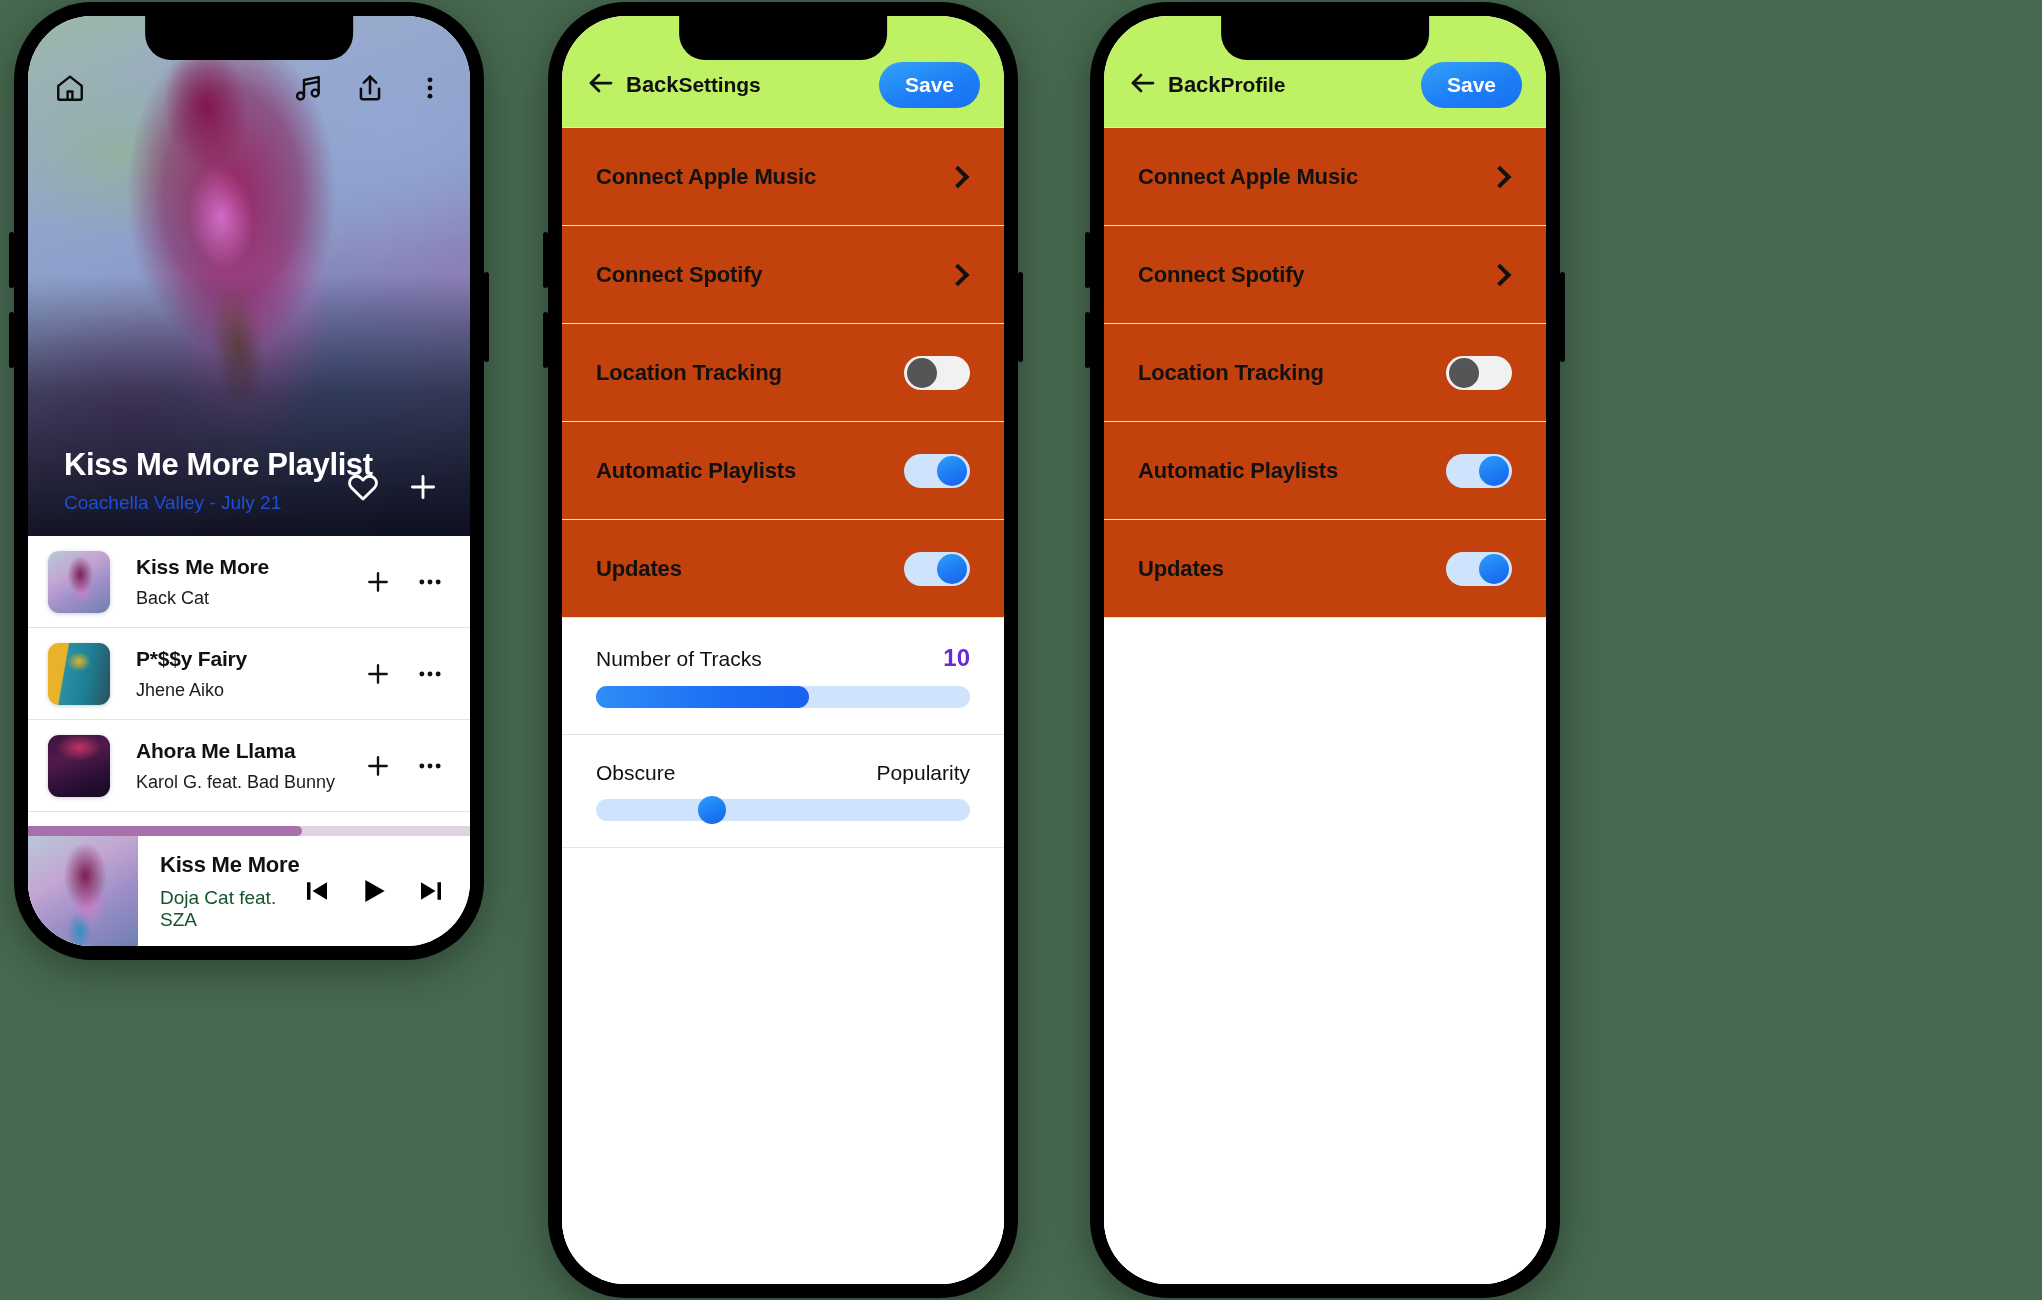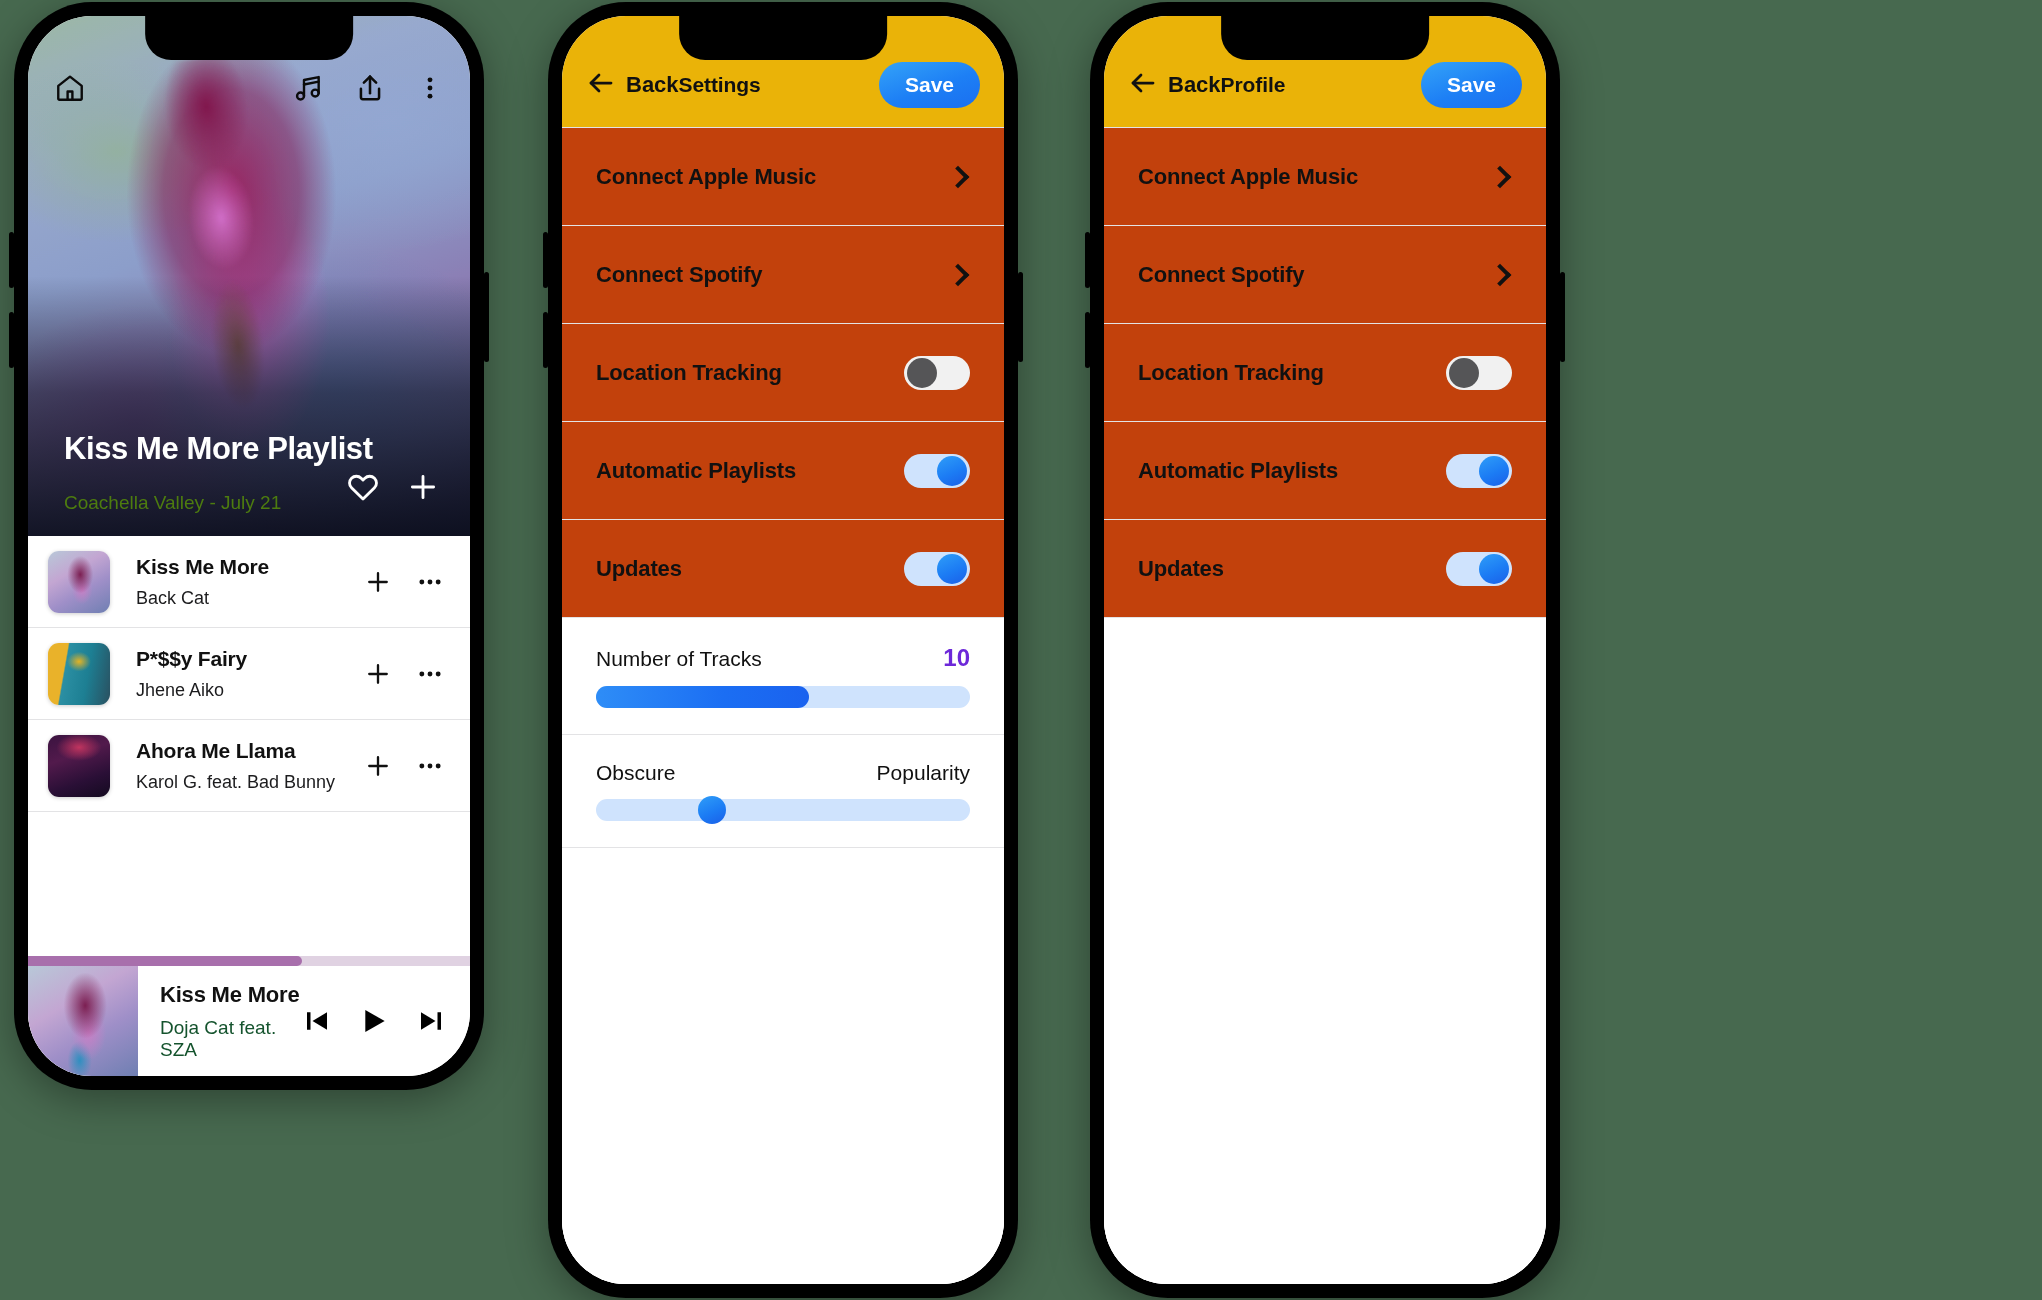--- a/index.html
+++ b/index.html
@@ -40,21 +40,21 @@
     border-bottom-right-radius: 26px;
     z-index: 60;
   }
   .sidebtn {
     position: absolute;
     background: #000;
     border-radius: 4px;
   }
 
   
-  #phone1 { left: 14px;   top: 2px;   width: 470px;  height: 1088px; }
+  #phone1 { left: 14px;   top: 2px;   width: 470px;  height: 958px; }
   #phone2 { left: 548px;  top: 2px;   width: 470px;  height: 1296px; }
   #phone3 { left: 1090px; top: 2px;   width: 470px;  height: 1296px; }
 
   
   .hero {
     position: relative;
     height: 520px;
     overflow: hidden;
   }
   .hero-img {
@@ -102,23 +102,23 @@
     z-index: 30;
   }
   .hero-title {
     color: #fff;
     font-size: 31px;
     font-weight: 700;
     letter-spacing: -.4px;
     line-height: 1.15;
   }
   .hero-sub {
-    color: #4d7c0f;
+    color: #1d4ed8;
     font-size: 19px;
-    margin-top: 25px;
+    margin-top: 9px;
     font-weight: 400;
   }
   .hero-actions {
     position: absolute; right: 30px; bottom: 32px;
     display: flex; align-items: center; gap: 26px;
     z-index: 30;
   }
 
   
   .tracklist { background: #fff; }
@@ -198,21 +198,21 @@
   .np-title { font-size: 22px; font-weight: 700; color: #111; letter-spacing: -.2px;}
   .np-artist { font-size: 19px; color: #14532d; margin-top: 9px; }
   .np-controls { display: flex; align-items: center; gap: 26px; }
 
   
   .s-header {
     display: flex; align-items: center;
     height: 112px;
     padding: 26px 24px 0 24px;
     border-bottom: 1px solid #e3e3e5;
-    background: #eab308;
+    background: #bef264;
   }
   .s-back { display: flex; align-items: center; gap: 10px; cursor: pointer; }
   .s-back-label { font-size: 22px; font-weight: 700; color: #111; }
   .s-title {
     flex: 1; 
     font-size: 21px; font-weight: 700; color: #111;
     letter-spacing: -.1px;
   }
   .s-save {
     background: linear-gradient(160deg,#34a3f8 0%,#1d7ff5 55%, #1a6ff0 100%);

